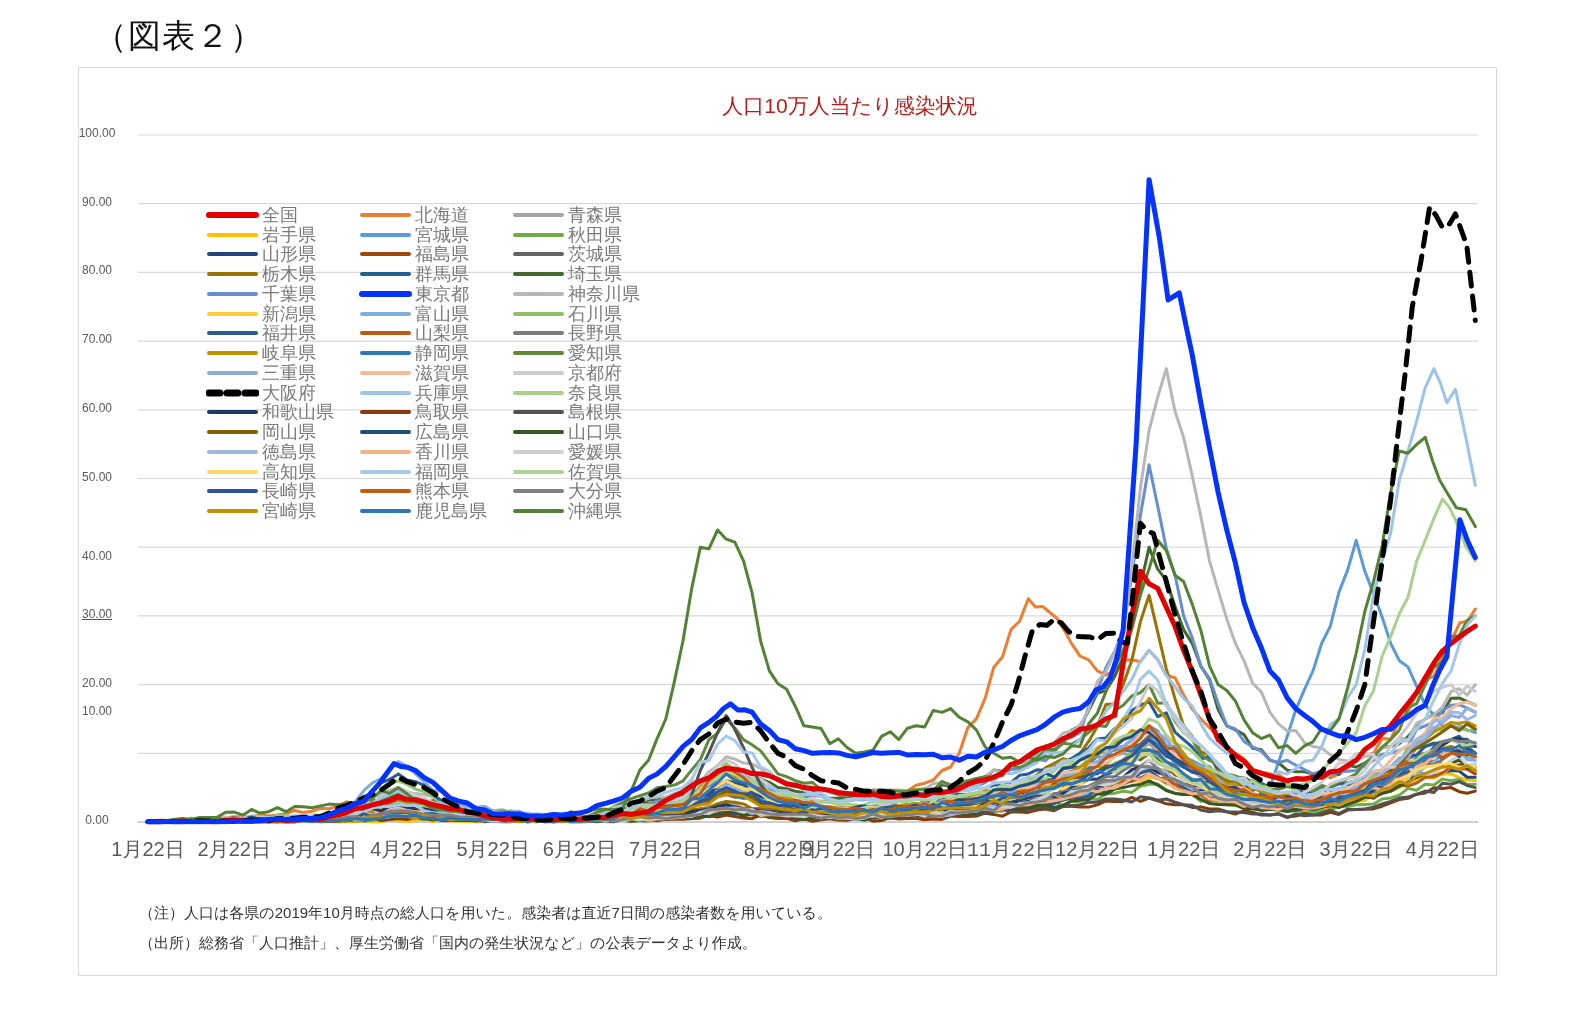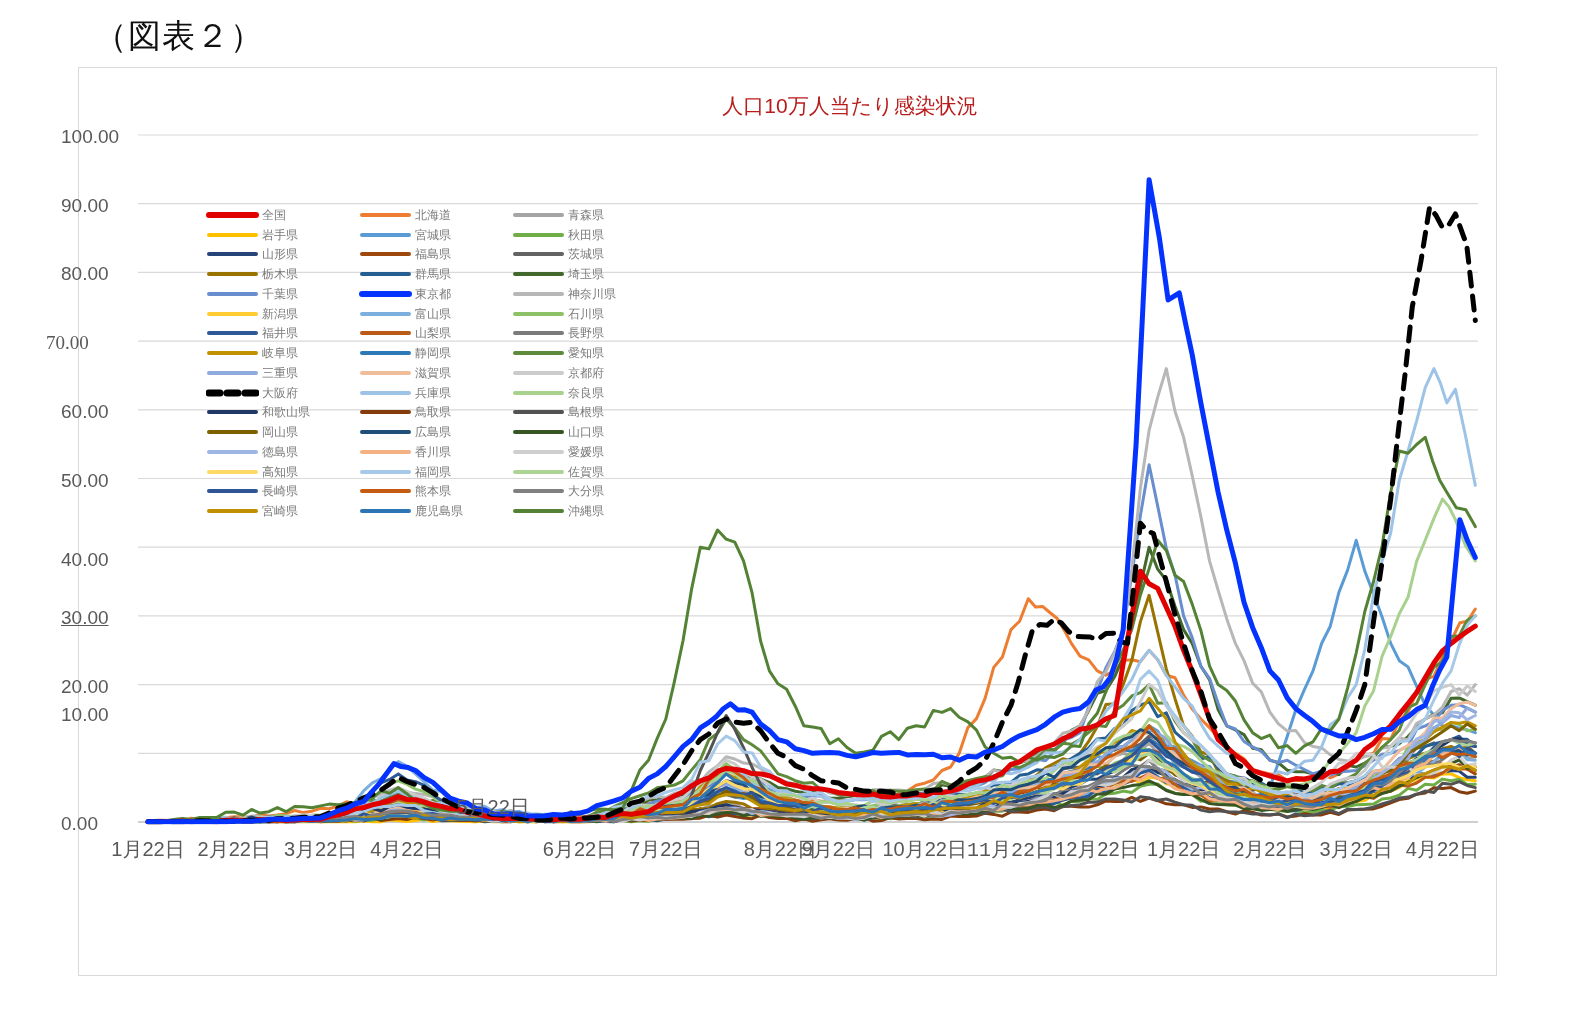--- a/index.html
+++ b/index.html
@@ -5,28 +5,28 @@
   html,body{margin:0;padding:0;background:#ffffff;}
   .page{position:relative;width:1587px;height:1032px;background:#ffffff;overflow:hidden;
         font-family:"Liberation Sans","DejaVu Sans",sans-serif;padding-left:43px;}
   .fig-label{position:absolute;left:94px;top:14px;font-family:"Liberation Serif","DejaVu Serif",serif;
              font-size:33px;color:#111;letter-spacing:1px;}
   .chart-box{position:absolute;left:78px;top:67px;width:1417px;height:907px;
              background:#ffffff;border:1px solid #D9D9D9;}
   .chart-title{position:absolute;left:850px;top:92px;transform:translateX(-50%);
                font-size:21px;color:#b91c1c;white-space:nowrap;z-index:3;}
   #chart-svg{position:absolute;left:0;top:0;z-index:1;}
-  .ylabel{position:absolute;width:72px;text-align:left;font-size:19px;color:#595959;z-index:2;}
+  .ylabel{position:absolute;width:72px;text-align:center;font-size:12px;color:#595959;z-index:2;}
   .xlabel{position:absolute;width:130px;text-align:center;font-size:20px;color:#595959;z-index:2;
           transform:translateX(-50%);white-space:nowrap;}
   #legend{position:absolute;left:206px;top:205px;z-index:3;display:grid;
           grid-template-columns:153px 153px 175px;grid-auto-rows:19.75px;}
   .legend-item{display:flex;align-items:center;overflow:visible;white-space:nowrap;}
   .legend-item svg{flex:0 0 auto;margin-right:3px;}
-  .legend-label{font-size:12px;color:#7A7A7A;line-height:1;}
+  .legend-label{font-size:18px;color:#7A7A7A;line-height:1;}
   .notes{position:absolute;left:139px;top:898px;z-index:3;font-size:15px;color:#333;line-height:30px;}
 </style>
 </head>
 <body>
 
 <div class="page">
   <div class="fig-label">（図表２）</div>
   <div class="chart-box"></div>
   <div class="chart-title">人口10万人当たり感染状況</div>
   <svg id="chart-svg" width="1587" height="1032">
@@ -94,35 +94,35 @@
         <path d="M148.0,821.7L156.6,821.3L165.3,820.8L173.9,819.6L182.5,818.6L191.2,819.4L199.8,817.5L208.4,817.6L217.0,817.4L225.7,812.2L234.3,812.1L242.9,815.2L251.6,809.5L260.2,813.1L268.8,811.7L277.4,807.6L286.1,811.7L294.7,806.5L303.3,806.8L312.0,807.8L320.6,805.9L329.2,804.1L337.9,804.7L346.5,803.8L355.1,802.6L363.8,801.4L372.4,798.1L381.0,790.8L389.6,793.2L398.3,787.6L406.9,793.7L415.5,801.4L424.2,803.9L432.8,808.3L441.4,809.8L450.1,811.2L458.7,811.2L467.3,810.5L475.9,811.2L484.6,816.1L493.2,816.4L501.8,816.8L510.5,815.2L519.1,818.0L527.7,817.9L536.3,818.6L545.0,816.9L553.6,817.4L562.2,816.7L570.9,811.7L579.5,814.2L588.1,810.9L596.8,809.1L605.4,809.3L614.0,809.7L622.6,808.3L631.3,790.7L639.9,770.0L648.5,760.2L657.2,738.4L665.8,719.0L674.4,681.6L683.1,640.2L691.7,588.6L700.3,547.2L708.9,548.9L717.6,530.0L726.2,539.2L734.8,542.1L743.5,560.9L752.1,592.9L760.7,641.4L769.4,670.9L778.0,683.8L786.6,689.2L795.3,706.2L803.9,725.8L812.5,727.1L821.1,728.5L829.8,743.7L838.4,738.8L847.0,747.5L855.7,753.3L864.3,751.9L872.9,750.3L881.5,736.4L890.2,731.7L898.8,739.6L907.4,728.2L916.1,725.8L924.7,726.9L933.3,710.4L942.0,712.4L950.6,708.6L959.2,717.2L967.9,721.9L976.5,730.1L985.1,746.9L993.7,753.3L1002.4,758.3L1011.0,757.2L1019.6,762.3L1028.3,757.1L1036.9,760.2L1045.5,756.5L1054.2,757.5L1062.8,754.2L1071.4,745.8L1080.0,746.4L1088.7,723.7L1097.3,713.3L1105.9,691.7L1114.6,667.2L1123.2,650.3L1131.8,629.4L1140.4,595.0L1149.1,568.8L1157.7,540.3L1166.3,550.5L1175.0,575.2L1183.6,581.5L1192.2,604.1L1200.9,630.5L1209.5,665.8L1218.1,684.6L1226.8,690.5L1235.4,701.0L1244.0,719.8L1252.6,732.7L1261.3,738.6L1269.9,735.1L1278.5,747.8L1287.2,745.6L1295.8,753.3L1304.4,745.9L1313.0,741.8L1321.7,728.3L1330.3,730.6L1338.9,719.0L1347.6,688.1L1356.2,653.0L1364.8,611.5L1373.5,581.5L1382.1,546.0L1390.7,492.4L1399.3,451.0L1408.0,453.3L1416.6,444.5L1425.2,437.3L1432.4,460.4L1439.6,480.0L1446.8,492.2L1456.3,507.8L1465.8,509.8L1475.3,526.6" fill="none" stroke="#548235" stroke-width="3" stroke-linejoin="round" stroke-linecap="round"></path>
         <path d="M148.0,821.7L156.6,821.7L165.3,821.5L173.9,821.4L182.5,821.0L191.2,821.7L199.8,821.3L208.4,821.4L217.0,821.7L225.7,820.2L234.3,820.2L242.9,820.2L251.6,821.0L260.2,819.5L268.8,820.1L277.4,819.8L286.1,820.4L294.7,819.9L303.3,819.6L312.0,819.4L320.6,819.3L329.2,816.5L337.9,815.0L346.5,812.4L355.1,808.9L363.8,807.5L372.4,804.8L381.0,803.0L389.6,800.4L398.3,796.6L406.9,799.4L415.5,799.7L424.2,802.0L432.8,804.8L441.4,806.4L450.1,808.6L458.7,809.2L467.3,812.5L475.9,813.3L484.6,815.8L493.2,817.9L501.8,818.3L510.5,818.4L519.1,818.3L527.7,818.7L536.3,819.2L545.0,819.8L553.6,819.7L562.2,818.7L570.9,819.0L579.5,819.3L588.1,818.0L596.8,817.0L605.4,817.4L614.0,814.7L622.6,813.6L631.3,814.3L639.9,813.1L648.5,811.7L657.2,806.4L665.8,800.4L674.4,796.1L683.1,791.9L691.7,785.9L700.3,780.8L708.9,777.9L717.6,771.4L726.2,768.4L734.8,769.3L743.5,770.6L752.1,773.6L760.7,773.9L769.4,775.8L778.0,779.5L786.6,784.0L795.3,785.2L803.9,787.6L812.5,788.5L821.1,788.9L829.8,790.4L838.4,792.5L847.0,793.5L855.7,794.5L864.3,794.9L872.9,793.9L881.5,796.5L890.2,796.9L898.8,796.1L907.4,795.9L916.1,794.6L924.7,795.6L933.3,792.3L942.0,792.5L950.6,791.1L959.2,788.8L967.9,784.2L976.5,781.2L985.1,779.9L993.7,777.3L1002.4,773.0L1011.0,764.3L1019.6,761.8L1028.3,755.7L1036.9,749.9L1045.5,747.1L1054.2,744.1L1062.8,738.8L1071.4,735.1L1080.0,729.3L1088.7,728.0L1097.3,724.9L1105.9,718.8L1114.6,715.5L1123.2,663.4L1131.8,616.0L1140.4,571.2L1149.1,583.8L1157.7,588.4L1166.3,607.2L1175.0,626.3L1183.6,650.3L1192.2,671.2L1200.9,694.9L1209.5,719.0L1218.1,739.6L1226.8,747.1L1235.4,755.2L1244.0,761.2L1252.6,770.5L1261.3,773.4L1269.9,775.8L1278.5,778.3L1287.2,780.8L1295.8,778.6L1304.4,778.9L1313.0,777.1L1321.7,777.3L1330.3,771.8L1338.9,770.9L1347.6,765.7L1356.2,760.2L1364.8,749.5L1373.5,743.4L1382.1,733.3L1390.7,725.8L1399.3,714.4L1408.0,703.7L1416.6,692.6L1425.2,677.7L1433.9,663.0L1442.5,650.8L1451.1,643.4L1459.2,637.3L1467.2,631.3L1475.3,626.2" fill="none" stroke="#E00000" stroke-width="5" stroke-linejoin="round" stroke-linecap="round"></path>
         <path d="M148.0,821.7L156.6,821.7L165.3,821.7L173.9,821.7L182.5,821.7L191.2,821.4L199.8,820.7L208.4,820.9L217.0,821.0L225.7,821.3L234.3,821.3L242.9,820.9L251.6,820.4L260.2,820.5L268.8,820.3L277.4,818.8L286.1,818.4L294.7,818.3L303.3,817.3L312.0,817.1L320.6,816.5L329.2,813.1L337.9,808.1L346.5,805.6L355.1,801.5L363.8,797.9L372.4,794.5L381.0,790.0L389.6,784.1L398.3,777.3L406.9,781.5L415.5,784.5L424.2,787.6L432.8,792.7L441.4,798.4L450.1,802.9L458.7,807.1L467.3,811.7L475.9,813.1L484.6,813.3L493.2,814.5L501.8,815.0L510.5,816.2L519.1,818.4L527.7,818.5L536.3,819.9L545.0,819.9L553.6,819.8L562.2,818.0L570.9,819.1L579.5,817.6L588.1,818.1L596.8,817.2L605.4,816.5L614.0,812.6L622.6,809.2L631.3,803.1L639.9,801.1L648.5,796.3L657.2,791.1L665.8,787.6L674.4,776.0L683.1,764.5L691.7,750.7L700.3,739.6L708.9,734.0L717.6,723.1L726.2,719.0L734.8,722.0L743.5,723.3L752.1,722.4L760.7,730.9L769.4,742.9L778.0,753.3L786.6,757.2L795.3,765.6L803.9,769.2L812.5,775.7L821.1,780.8L829.8,781.8L838.4,782.9L847.0,788.0L855.7,789.4L864.3,791.1L872.9,791.5L881.5,791.2L890.2,791.9L898.8,794.8L907.4,794.5L916.1,793.0L924.7,791.8L933.3,790.0L942.0,790.0L950.6,787.6L959.2,781.2L967.9,773.1L976.5,767.8L985.1,760.2L993.7,743.2L1002.4,722.1L1011.0,705.2L1018.2,682.2L1025.4,654.6L1032.6,629.6L1039.8,624.6L1047.0,625.3L1054.2,619.3L1061.3,623.0L1068.5,631.4L1075.7,636.5L1082.9,636.7L1090.1,637.0L1097.3,639.9L1105.9,633.6L1114.6,633.1L1121.0,641.9L1127.5,643.4L1134.0,584.4L1140.4,523.2L1146.9,530.7L1153.4,533.5L1159.9,558.2L1166.3,581.5L1175.0,614.8L1183.6,643.4L1192.2,670.7L1200.9,691.5L1209.5,719.0L1218.1,731.9L1226.8,746.9L1235.4,763.6L1244.0,767.8L1252.6,775.6L1261.3,780.3L1269.9,784.2L1278.5,784.9L1287.2,785.3L1295.8,786.0L1304.4,787.6L1313.0,780.5L1321.7,771.7L1330.3,760.8L1338.9,753.3L1347.6,731.9L1356.2,710.5L1364.8,684.6L1373.5,621.7L1382.1,561.3L1390.7,499.1L1397.9,434.7L1405.1,373.8L1412.3,306.8L1420.9,261.4L1429.6,207.1L1436.0,215.4L1442.5,227.7L1449.0,224.7L1455.4,214.0L1466.7,244.9L1475.3,320.5" fill="none" stroke="#000000" stroke-width="5" stroke-linejoin="round" stroke-linecap="round" stroke-dasharray="14 10"></path>
         <path d="M148.0,821.7L156.6,821.7L165.3,821.7L173.9,821.7L182.5,821.5L191.2,821.7L199.8,821.7L208.4,821.7L217.0,821.6L225.7,821.7L234.3,821.3L242.9,821.2L251.6,821.2L260.2,820.5L268.8,819.4L277.4,818.9L286.1,819.6L294.7,819.0L303.3,818.4L312.0,818.3L320.6,817.9L329.2,814.8L337.9,810.9L346.5,808.2L355.1,804.0L363.8,801.4L371.3,792.4L378.9,784.1L386.4,773.8L394.0,763.6L401.1,766.6L408.3,767.6L415.5,770.5L424.2,777.6L432.8,782.4L441.4,790.1L450.1,798.0L458.7,801.1L467.3,803.0L475.9,808.7L484.6,809.9L493.2,813.8L501.8,813.9L510.5,814.1L519.1,814.0L527.7,815.8L536.3,816.0L545.0,815.8L553.6,814.6L562.2,815.0L570.9,813.8L579.5,813.1L588.1,810.8L596.8,805.6L605.4,803.3L614.0,800.9L622.6,798.0L631.3,791.1L639.9,787.2L648.5,778.4L657.2,773.9L665.8,766.5L674.4,756.7L683.1,746.4L691.7,739.5L700.3,727.9L708.9,722.4L716.1,716.8L723.3,708.7L730.5,703.8L737.7,709.9L744.9,709.8L752.1,712.1L760.7,724.1L769.4,730.5L778.0,739.6L786.6,741.8L795.3,748.7L803.9,750.6L812.5,753.3L821.1,752.8L829.8,752.6L838.4,752.9L847.0,755.4L855.7,756.7L864.3,754.8L872.9,752.5L881.5,753.3L890.2,752.7L898.8,752.4L907.4,754.9L916.1,754.5L924.7,754.7L933.3,754.2L942.0,757.8L950.6,757.0L959.2,760.2L967.9,756.2L976.5,757.0L985.1,752.1L993.7,749.9L1002.4,746.5L1011.0,740.5L1019.6,735.8L1028.3,732.7L1036.9,729.7L1045.5,724.3L1054.2,717.2L1062.8,712.1L1071.4,709.9L1080.0,708.5L1088.7,701.8L1095.9,690.0L1103.1,687.0L1110.2,677.7L1116.7,658.2L1123.2,629.6L1136.1,444.1L1142.6,313.4L1149.1,179.7L1159.4,238.0L1168.1,299.9L1179.3,293.0L1185.8,324.8L1192.2,354.8L1200.9,403.3L1209.5,447.8L1218.1,492.2L1226.8,530.2L1235.4,563.2L1244.0,602.2L1252.6,627.4L1261.3,647.7L1269.9,670.9L1278.5,680.0L1287.2,697.9L1295.8,708.6L1304.4,715.3L1313.0,721.6L1321.7,729.3L1330.3,732.7L1338.9,735.9L1347.6,735.7L1356.2,739.6L1364.8,737.3L1373.5,733.7L1382.1,729.4L1390.7,729.3L1399.3,721.7L1408.0,716.7L1416.6,709.6L1425.2,705.2L1432.4,686.5L1439.6,670.2L1446.8,657.1L1459.8,519.7L1467.5,540.8L1475.3,557.5" fill="none" stroke="#0432FF" stroke-width="5" stroke-linejoin="round" stroke-linecap="round"></path>
       </g>
     </svg>
   <div id="ylabels">
       <div class="ylabel" style="left: 61px; top: 126px;">100.00</div>
       <div class="ylabel" style="left: 61px; top: 194.7px;">90.00</div>
       <div class="ylabel" style="left: 61px; top: 263.4px;">80.00</div>
-      <div class="ylabel" style="left: 46px; top: 332.1px; font-family: Liberation Serif, serif;">70.00</div>
+      <div class="ylabel" style="left: 61px; top: 332.1px;">70.00</div>
       <div class="ylabel" style="left: 61px; top: 400.8px;">60.00</div>
       <div class="ylabel" style="left: 61px; top: 469.5px;">50.00</div>
       <div class="ylabel" style="left: 61px; top: 538.2px; margin-top: 11px;">40.00</div>
       <div class="ylabel" style="left: 61px; top: 606.9px; text-decoration: underline;">30.00</div>
       <div class="ylabel" style="left: 61px; top: 675.6px;">20.00</div>
       <div class="ylabel" style="left: 61px; top: 704px;">10.00</div>
       <div class="ylabel" style="left: 61px; top: 813px;">0.00</div>
     </div>
   <div id="xlabels">
       <div class="xlabel" style="left: 148px; top: 836px;">1月22日</div>
       <div class="xlabel" style="left: 234.3px; top: 836px;">2月22日</div>
       <div class="xlabel" style="left: 320.6px; top: 836px;">3月22日</div>
       <div class="xlabel" style="left: 406.9px; top: 836px;">4月22日</div>
-      <div class="xlabel" style="left: 493.2px; top: 794px;">5月22日</div>
+      <div class="xlabel" style="left: 493.2px; top: 836px;">5月22日</div>
       <div class="xlabel" style="left: 579.5px; top: 836px;">6月22日</div>
       <div class="xlabel" style="left: 665.8px; top: 836px;">7月22日</div>
       <div class="xlabel" style="left: 752.1px; top: 836px; text-align: right;">8月22日</div>
       <div class="xlabel" style="left: 838.4px; top: 836px;">9月22日</div>
       <div class="xlabel" style="left: 924.7px; top: 836px;">10月22日</div>
       <div class="xlabel" style="left: 1011px; top: 836px; font-family: Liberation Mono, monospace;">11月22日</div>
       <div class="xlabel" style="left: 1097.3px; top: 836px;">12月22日</div>
       <div class="xlabel" style="left: 1183.6px; top: 836px;">1月22日</div>
       <div class="xlabel" style="left: 1269.9px; top: 836px;">2月22日</div>
       <div class="xlabel" style="left: 1356.2px; top: 836px;">3月22日</div>
@@ -411,13 +411,17 @@
         </svg>
         <span class="legend-label">鹿児島県</span>
       </div>
       <div class="legend-item">
         <svg width="53" height="10">
           <line x1="3" y1="5" x2="50" y2="5" stroke="#548235" stroke-width="4" stroke-linecap="round"></line>
         </svg>
         <span class="legend-label">沖縄県</span>
       </div>
     </div>
+  <div class="notes">
+    <div>（注）人口は各県の2019年10月時点の総人口を用いた。感染者は直近7日間の感染者数を用いている。</div>
+    <div>（出所）総務省「人口推計」、厚生労働省「国内の発生状況など」の公表データより作成。</div>
+  </div>
 </div>
 
 </body></html>

